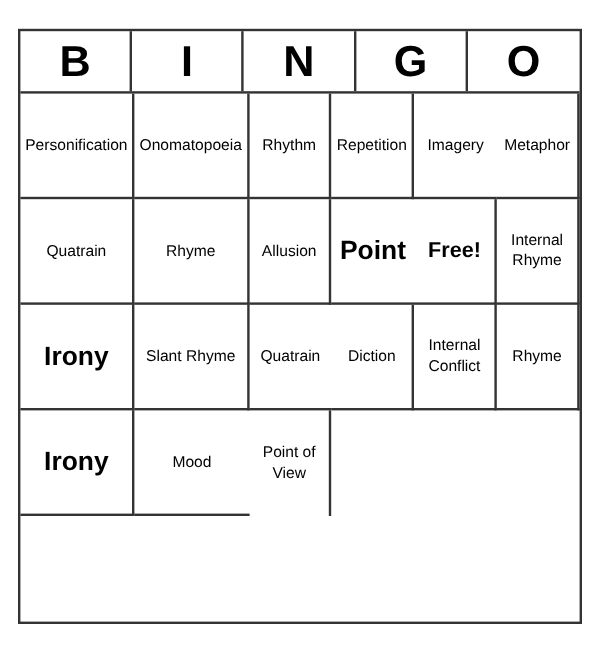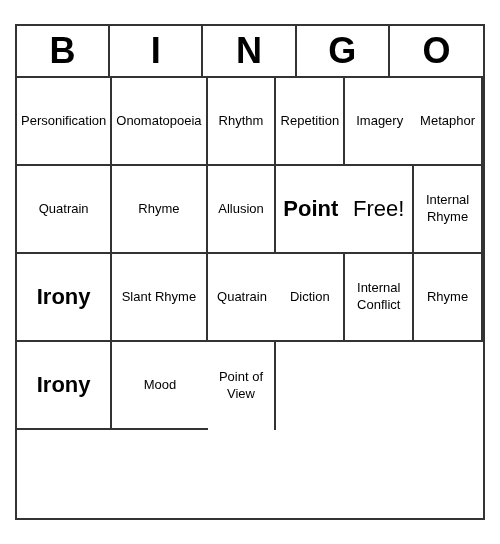--- a/index.html
+++ b/index.html
@@ -48,22 +48,22 @@
       font-size: 13px;
       line-height: 1.3;
     }
     .bingo-cell:nth-child(5n) {
       border-right: none;
     }
     .bingo-cell:nth-child(n+21) {
       border-bottom: none;
     }
     .bingo-cell.free {
-      font-size: 22px;
-      font-weight: normal;
+      font-size: 18px;
+      font-weight: bold;
     }
     .bingo-cell.large-text {
       font-size: 22px;
       font-weight: bold;
     }
   </style>
 </head>
 <body>
 
 <div class="bingo-card">

